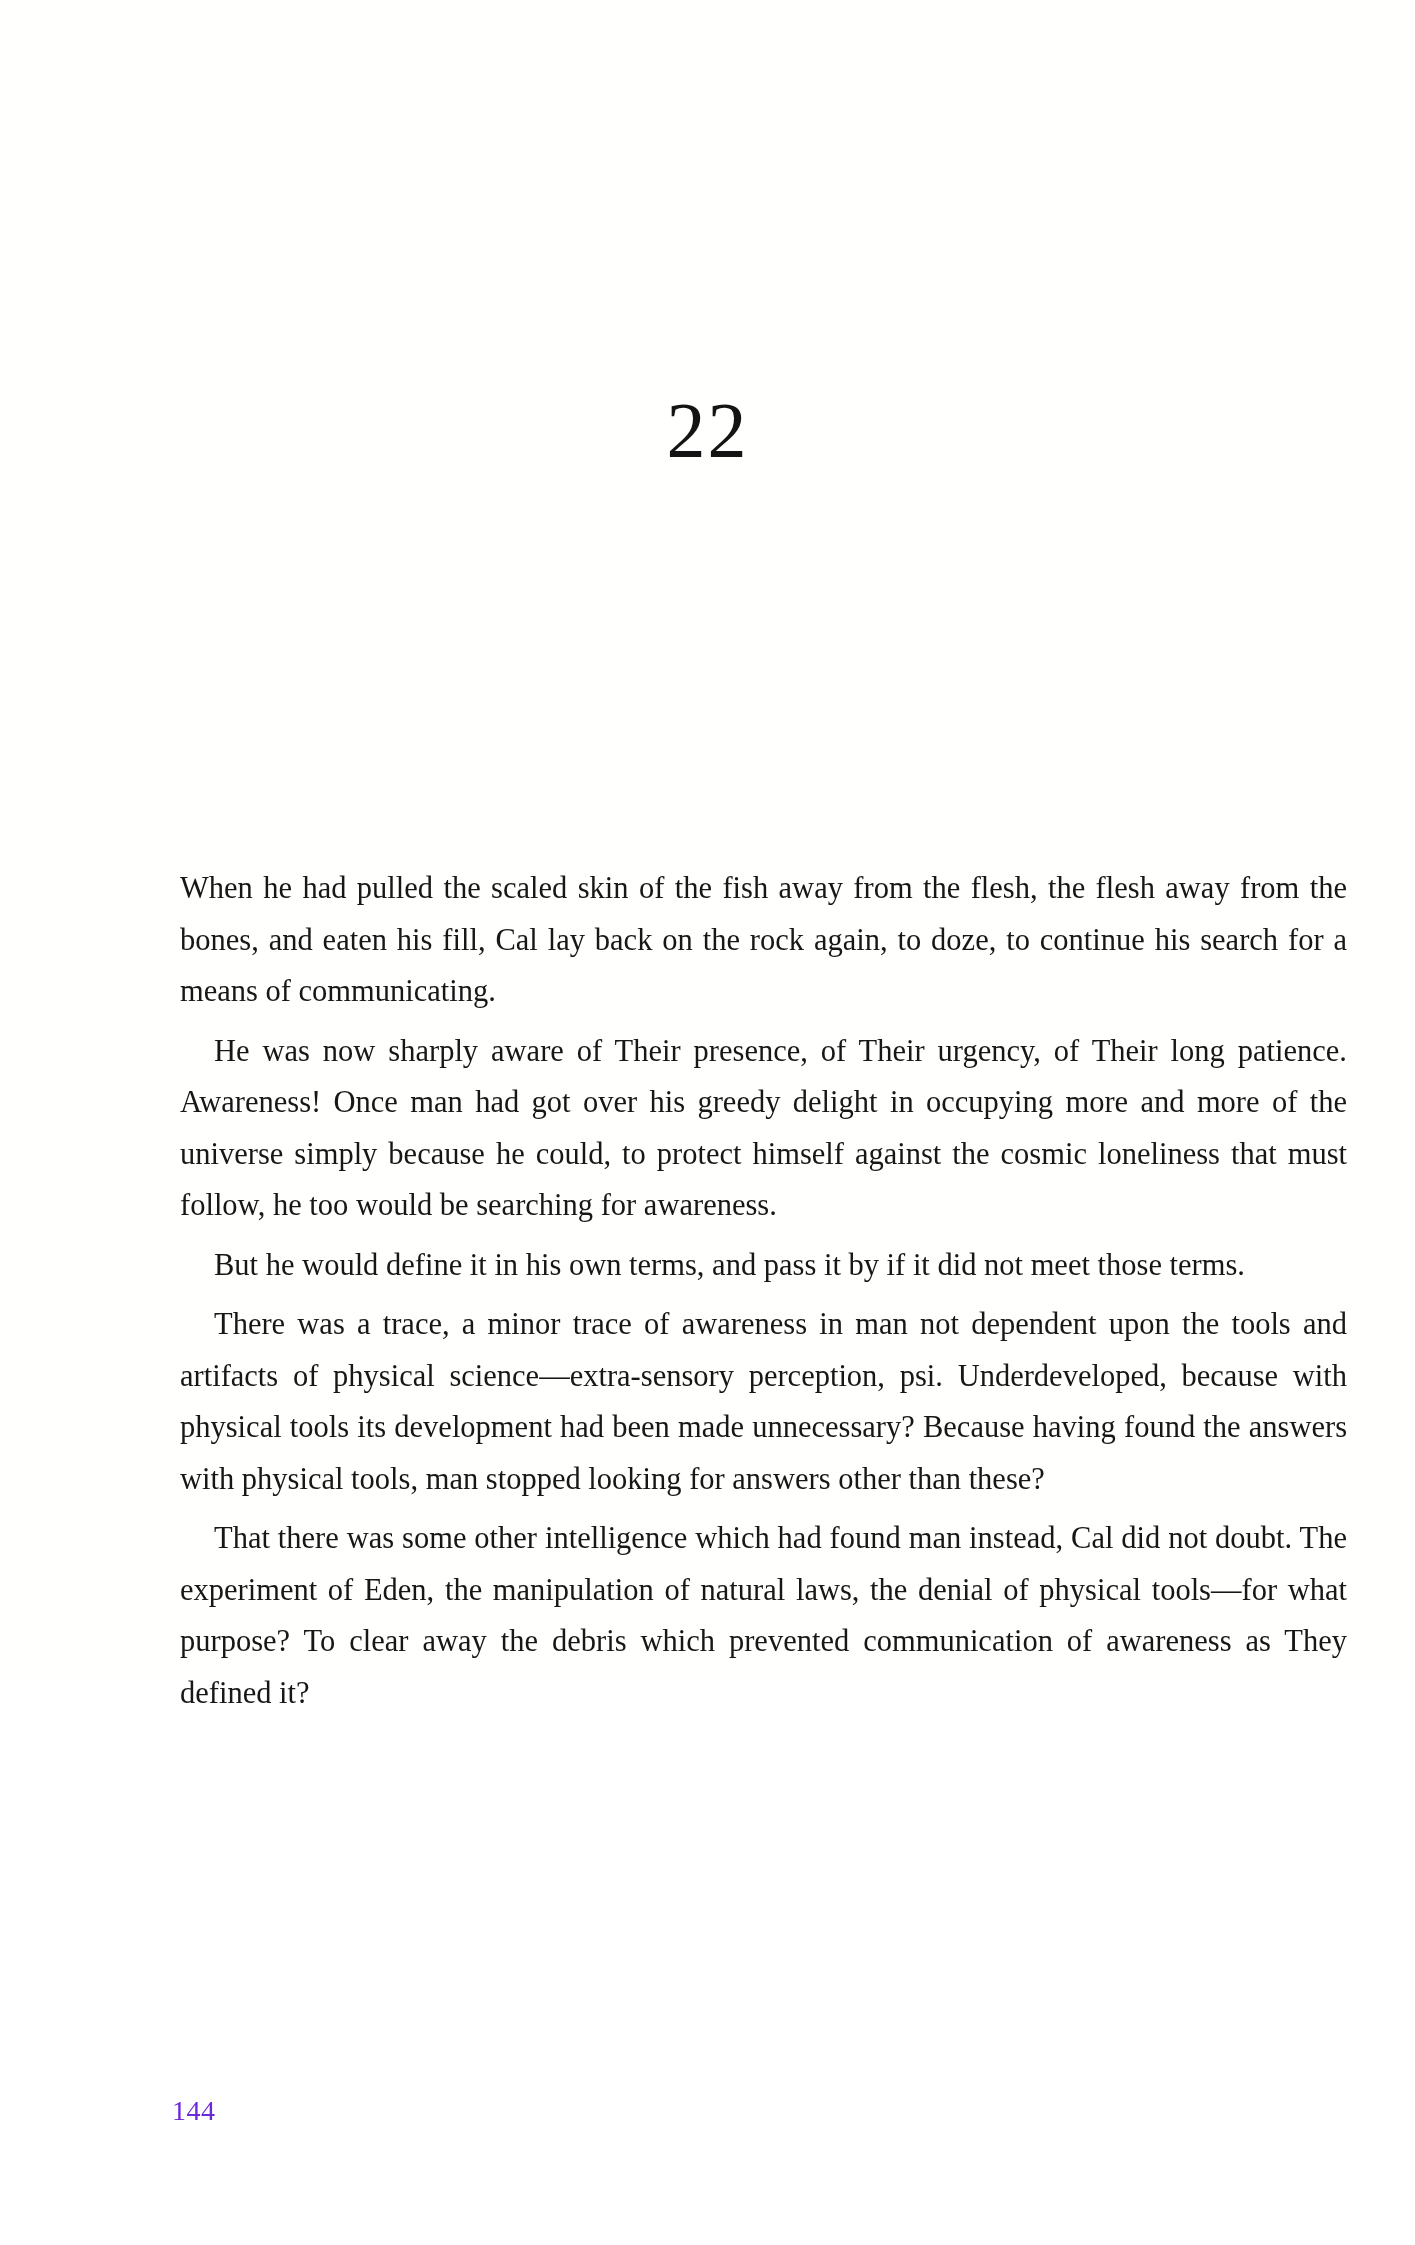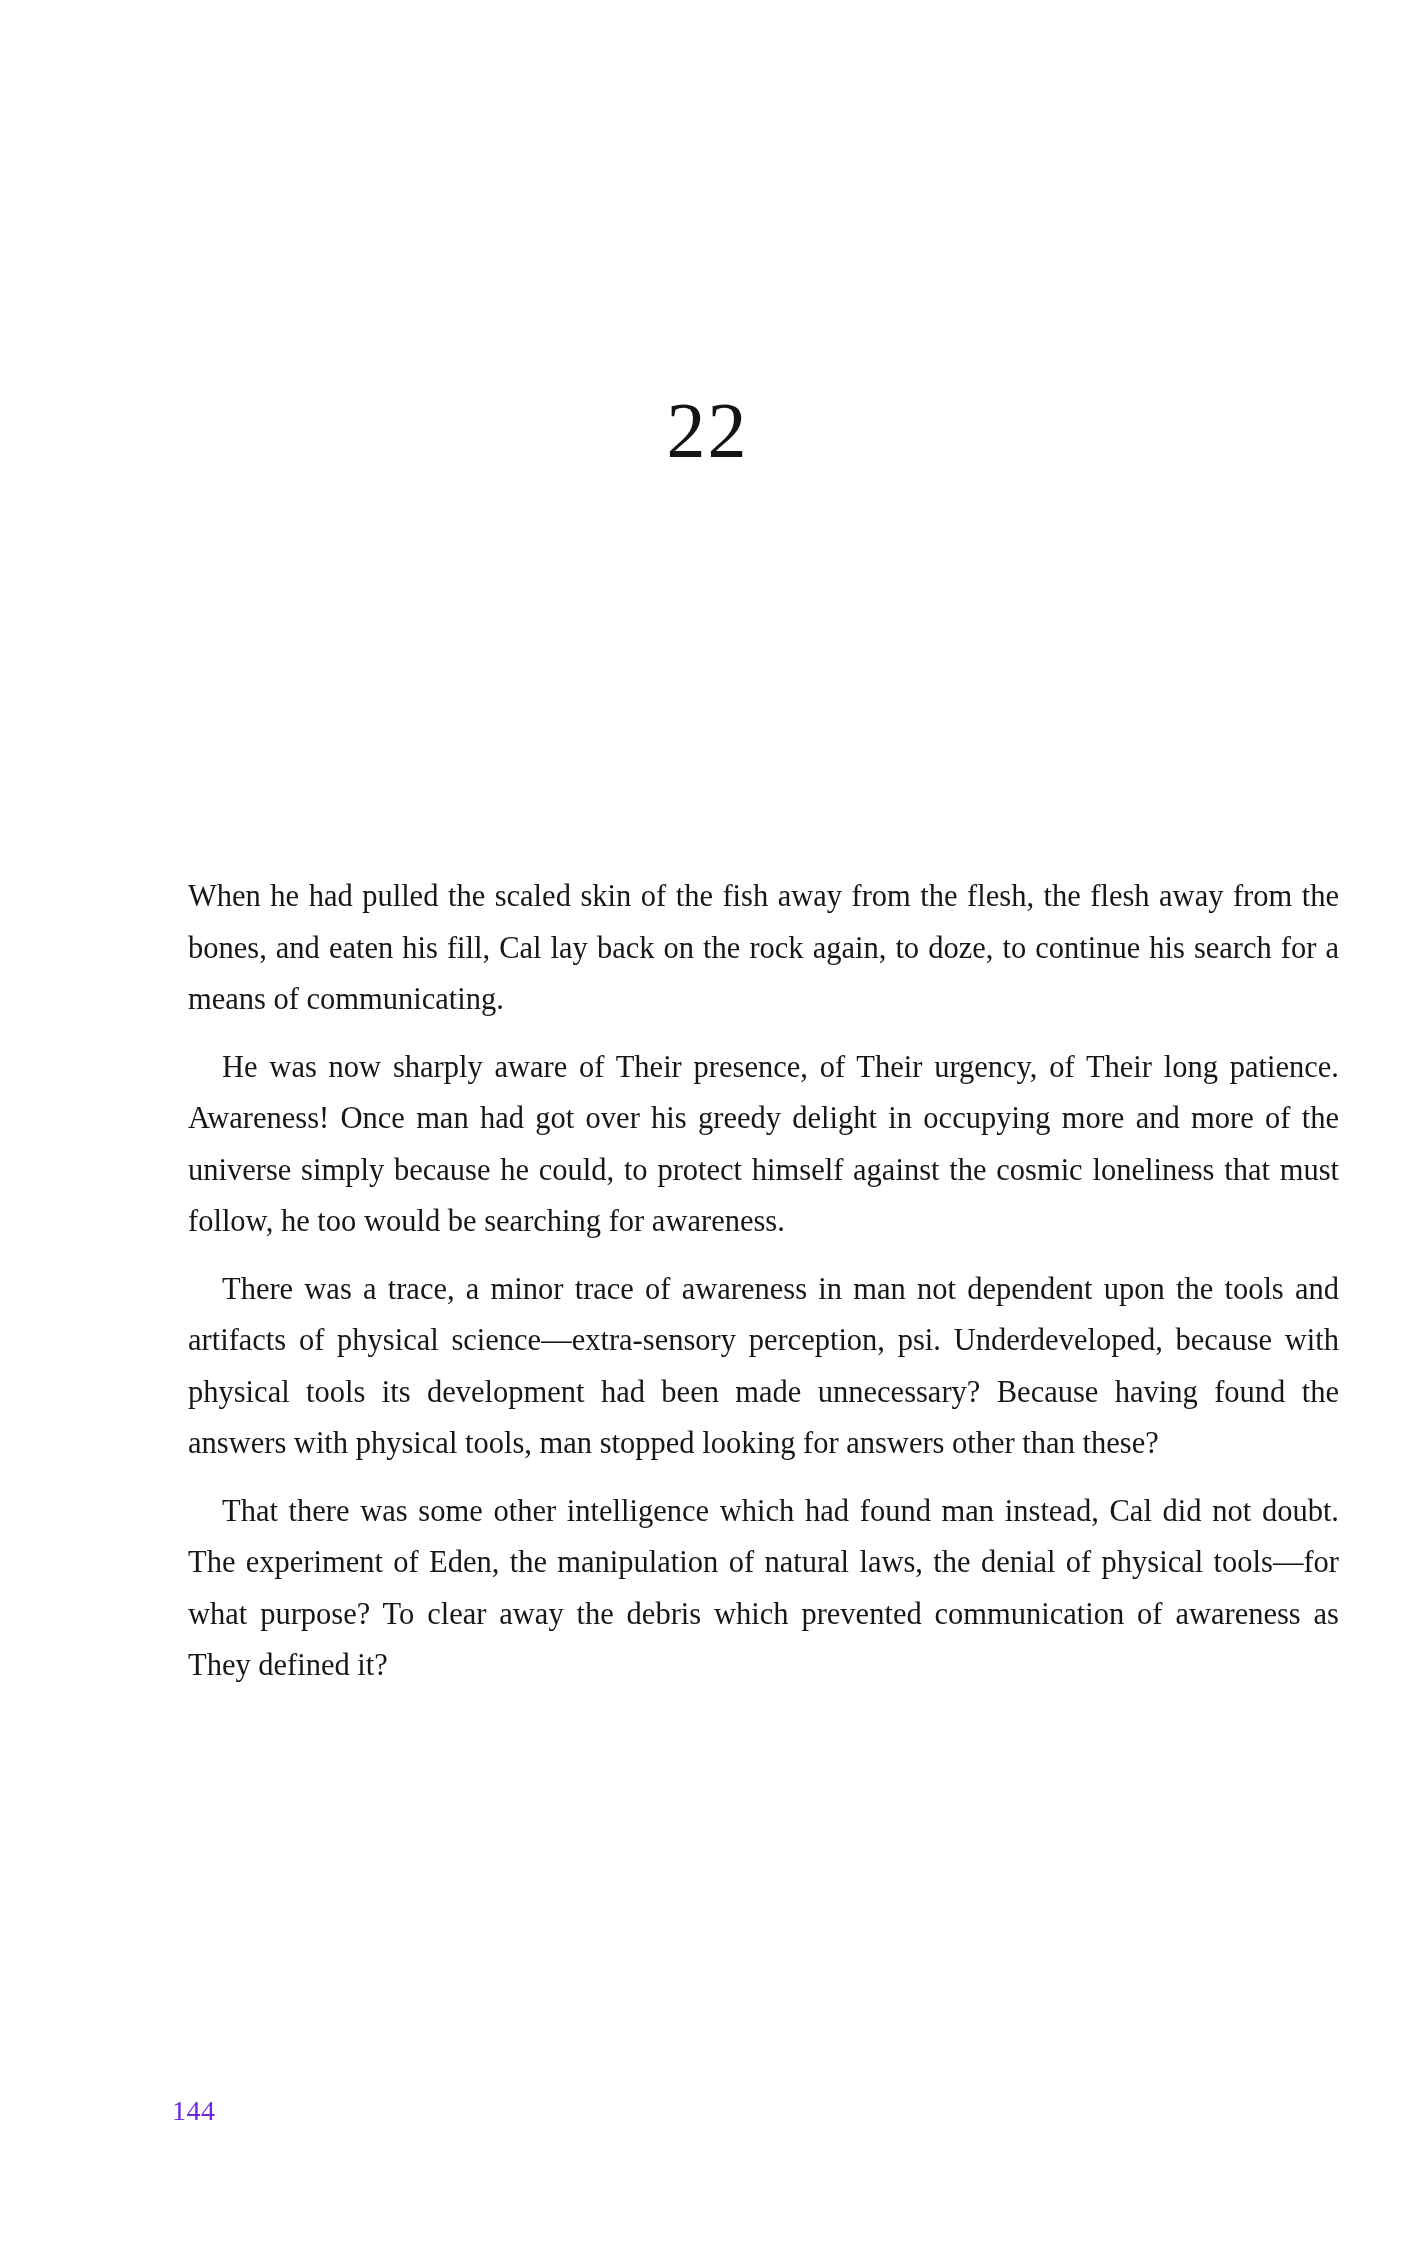--- a/index.html
+++ b/index.html
@@ -39,21 +39,21 @@
     top: 855px;
     left: 172px;
     width: 1183px;
     font-size: 30.5px;
     line-height: 51.5px;
     text-align: justify;
     text-justify: inter-word;
     color: #171717;
   }
   .body-text p {
-    margin: 16px;
+    margin: 8px;
   }
   .body-text p.indent {
     text-indent: 34px;
   }
   .folio {
     position: absolute;
     left: 172px;
     top: 2095px;
     font-size: 28px;
     letter-spacing: 0.5px;
@@ -63,19 +63,20 @@
 </head>
 <body>
 
 <div class="page">
 
   <div class="chapter-number">22</div>
 
   <div class="body-text">
     <p>When he had pulled the scaled skin of the fish away from the flesh, the flesh away from the bones, and eaten his fill, Cal lay back on the rock again, to doze, to continue his search for a means of communicating.</p>
     <p class="indent">He was now sharply aware of Their presence, of Their urgency, of Their long patience. Awareness! Once man had got over his greedy delight in occupying more and more of the universe simply because he could, to protect himself against the cosmic loneliness that must follow, he too would be searching for awareness.</p>
+    <p class="indent">But he would define it in his own terms, and pass it by if it did not meet those terms.</p>
     <p class="indent">There was a trace, a minor trace of awareness in man not dependent upon the tools and artifacts of physical science—extra-sensory perception, psi. Underdeveloped, because with physical tools its development had been made unnecessary? Because having found the answers with physical tools, man stopped looking for answers other than these?</p>
     <p class="indent">That there was some other intelligence which had found man instead, Cal did not doubt. The experiment of Eden, the manipulation of natural laws, the denial of physical tools—for what purpose? To clear away the debris which prevented communication of awareness as They defined it?</p>
   </div>
 
   <div class="folio">144</div>
 
 </div>
 
 </body></html>

